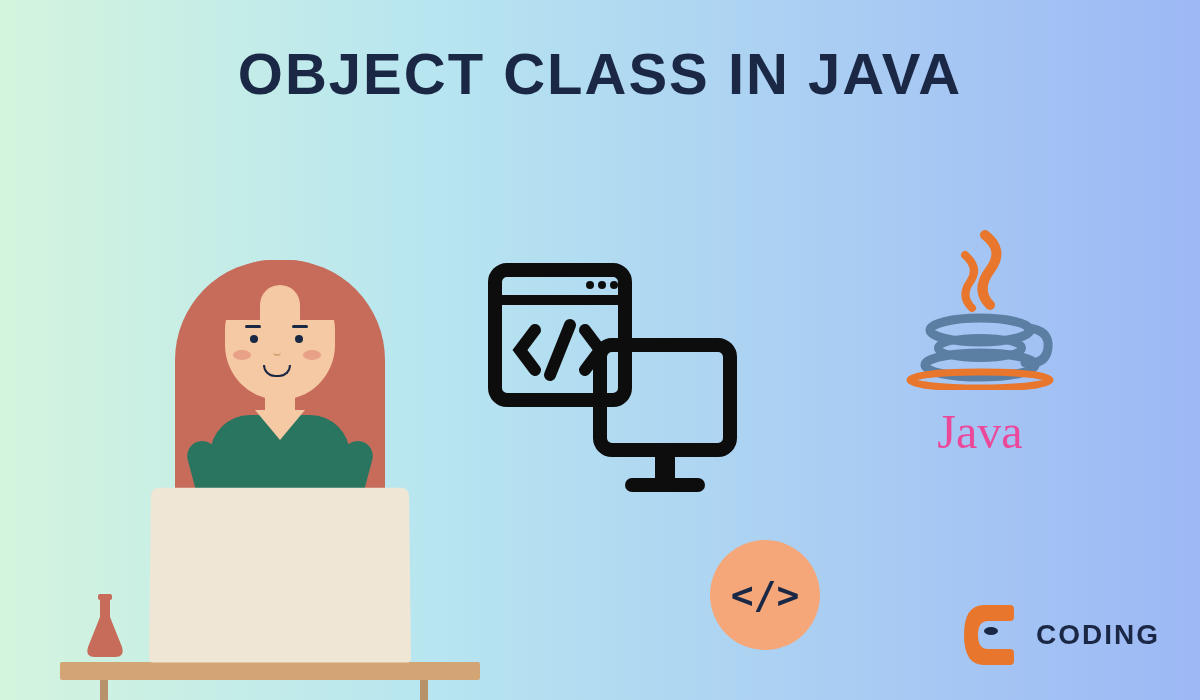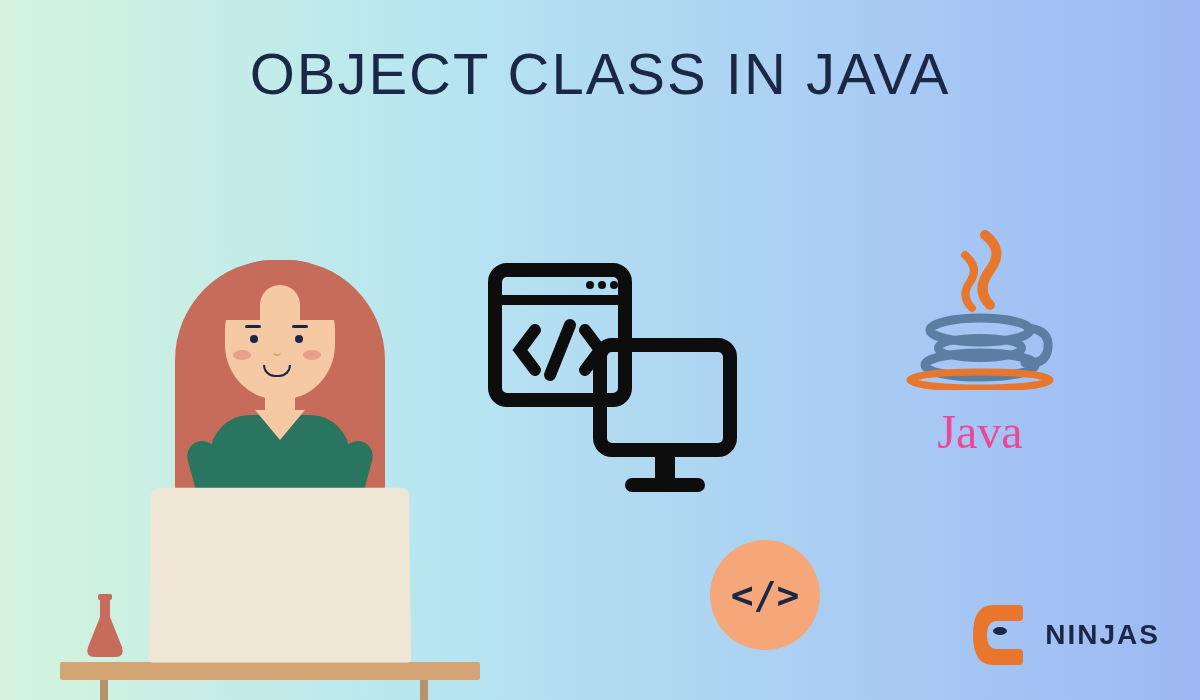--- a/index.html
+++ b/index.html
@@ -11,21 +11,21 @@
       position: relative;
       overflow: hidden;
       border-radius: 8px;
     }
     .title {
       position: absolute;
       top: 40px;
       left: 50%;
       transform: translateX(-50%);
       font-size: 58px;
-      font-weight: 400;
+      font-weight: 700;
       color: #1b2845;
       letter-spacing: 2px;
       font-family: 'Arial Black', sans-serif;
       text-align: center;
       white-space: nowrap;
     }
     .scene {
       position: absolute;
       bottom: 0;
       left: 60px;
@@ -332,15 +332,15 @@
 </div>
 
 <div class="brand-logo">
   <div class="brand-c">
     <svg viewBox="0 0 60 60">
       <path d="M50 12 L50 4 Q50 0 46 0 L20 0 Q0 0 0 30 Q0 60 20 60 L46 60 Q50 60 50 56 L50 48 Q50 44 46 44 L24 44 Q14 44 14 30 Q14 16 24 16 L46 16 Q50 16 50 12 Z" fill="#e8762c"></path>
       <ellipse cx="27" cy="26" rx="7" ry="4" fill="#1b2845"></ellipse>
     </svg>
   </div>
   <div class="brand-text">
-    <div>NINJAS</div>
+    <div>CODING</div>
   </div>
 </div>
 
 </body></html>

